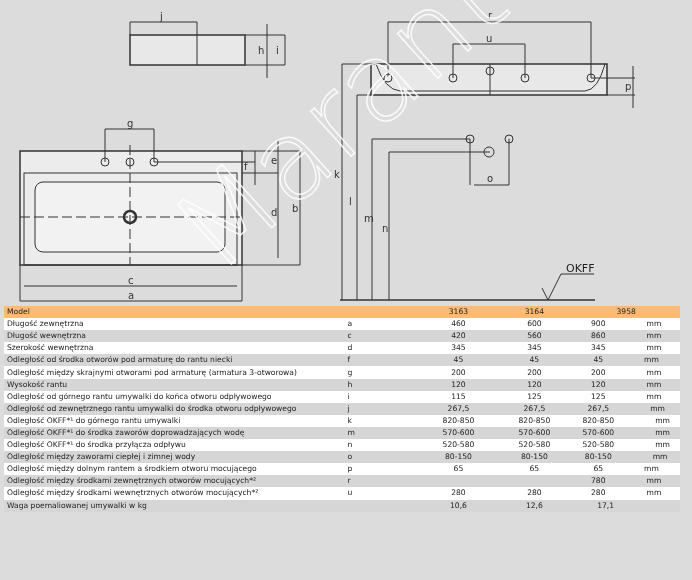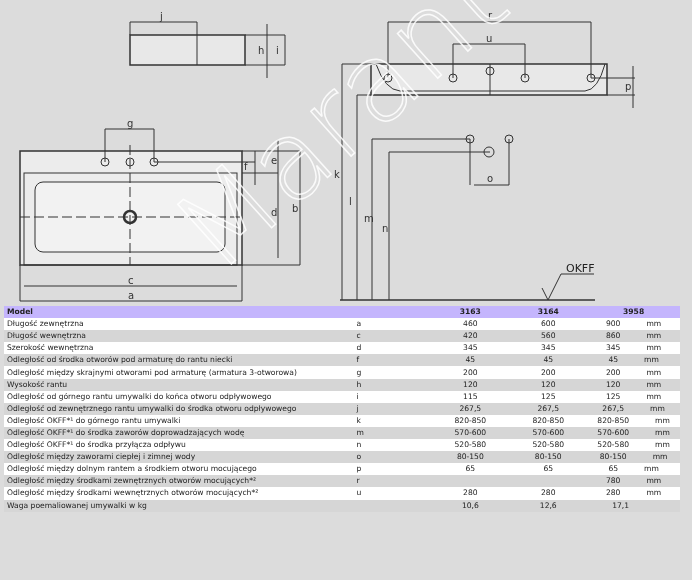--- a/index.html
+++ b/index.html
@@ -19,26 +19,26 @@
     transform:rotate(-42deg); transform-origin:left top; white-space:nowrap;
     pointer-events:none; letter-spacing:2px;
   }
   table.spec {
     position:absolute; left:4px; top:306px; width:676px;
     border-collapse:collapse; font-size:7.6px;
   }
   table.spec td { height:12.1px; padding:0 3px; white-space:nowrap; line-height:12px; }
   table.spec tr:nth-child(odd) td { background:#d6d6d6; }
   table.spec tr:nth-child(even) td { background:#ffffff; }
-  table.spec tr.head td { background:#c4b5fd; font-weight:bold; }
+  table.spec tr.head td { background:#fdba74; font-weight:normal; }
   td.desc { width:240px; }
   td.sym { width:60px; }
   td.num { text-align:center; width:60px; }
   td.num.last { width:62px; }
-  .unit { margin-left:6px;padding-left:20px; }
+  .unit { margin-left:21px;padding-left:20px; }
 </style>
 </head>
 <body>
 
 <svg class="drawing" viewBox="0 0 692 305">
   <g stroke="#333" fill="none" stroke-width="1">
 
     <rect x="130" y="35" width="115" height="30" fill="#e8e8e8" stroke-width="1.5"></rect>
     <line x1="197" y1="35" x2="197" y2="65"></line>
     <line x1="245" y1="35" x2="285" y2="35"></line>

